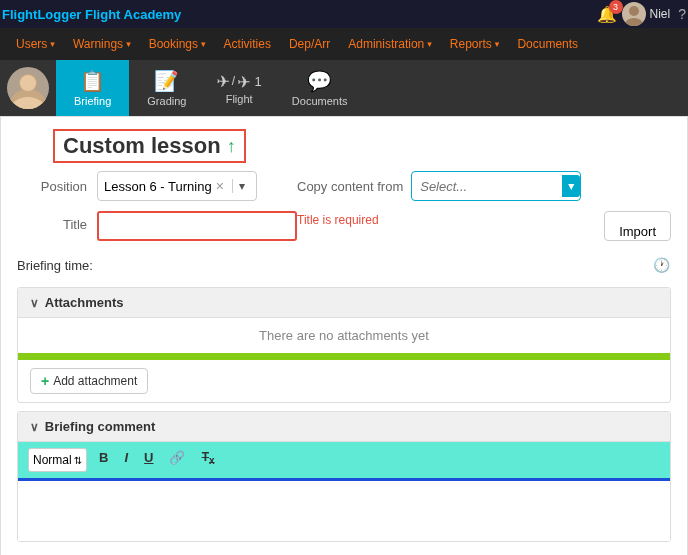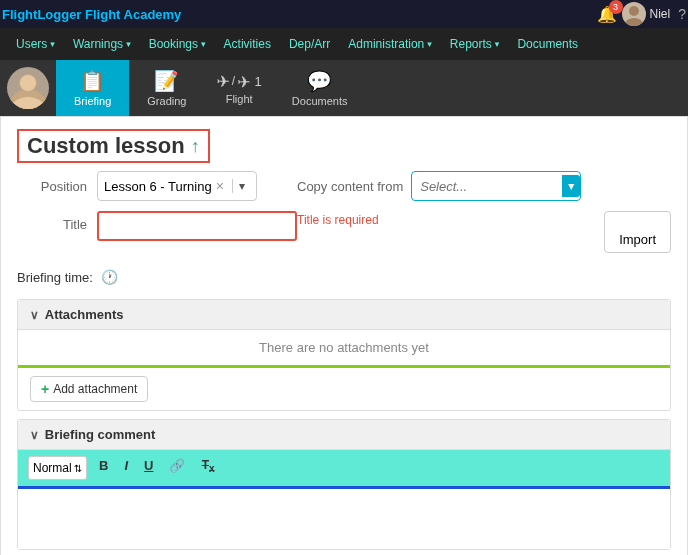--- a/index.html
+++ b/index.html
@@ -5,65 +5,65 @@
     * { box-sizing: border-box; margin: 0; padding: 0; }
     body { font-family: Arial, sans-serif; font-size: 13px; background: #f5f5f5; width: 688px; min-height: 555px; overflow: hidden; }
 
     
     .top-bar { background: #1a1a2e; color: #00bfff; display: flex; align-items: center; justify-content: space-between; padding: 4px 2px; height: 28px; }
     .top-bar-title { color: #00bfff; font-size: 13px; font-weight: bold; }
     .avatar-circle { width: 22px; height: 22px; border-radius: 50%; background: #ccc; overflow: hidden; display: flex; align-items: center; justify-content: center; font-size: 10px; color: #555; }
 
     
     .nav-bar { background: #222; display: flex; align-items: center; height: 32px; padding: 0 8px; gap: 2px; }
-    .nav-item { color: #5eead4; font-size: 12px; padding: 0 8px; cursor: pointer; height: 100%; display: flex; align-items: center; }
+    .nav-item { color: #f97316; font-size: 12px; padding: 0 8px; cursor: pointer; height: 100%; display: flex; align-items: center; }
     .nav-item .arrow { font-size: 9px; margin-left: 3px; }
 
     
     .tabs-bar { background: #333; display: flex; align-items: stretch; height: 56px; }
     .user-avatar { width: 56px; display: flex; align-items: center; justify-content: center; background: #333; }
     .avatar-placeholder { width: 42px; height: 42px; border-radius: 50%; background: #b0a090; display: flex; align-items: center; justify-content: center; overflow: hidden; }
     .tab { display: flex; flex-direction: column; align-items: center; justify-content: center; padding: 0 18px; cursor: pointer; color: #ccc; font-size: 11px; gap: 2px; }
     .tab.active { background: #00aacc; color: white; }
     .tab .tab-icon { font-size: 20px; }
     .tab-flight { display: flex; flex-direction: column; align-items: center; justify-content: center; padding: 0 12px; cursor: pointer; color: #ccc; font-size: 11px; gap: 2px; }
     .tab-flight .flight-row { display: flex; align-items: center; gap: 2px; font-size: 18px; }
 
     
     .content { background: white; margin: 0; padding: 0 0 10px 0; border: 1px solid #ddd; }
-    .page-header { padding: 12px 16px 8px 16px; display: flex; align-items: flex-end; }
+    .page-header { padding: 12px 16px 8px 16px; display: flex; align-items: flex-end; margin-left: 36px; }
     .page-title { font-size: 22px; font-weight: bold; color: #333; border: 2px solid #e74c3c; padding: 2px 8px; display: flex; align-items: center; gap: 6px; }
     .title-arrow { color: #27ae60; font-size: 18px; }
 
     
     .form-area { padding: 0 16px; }
     .form-row { display: flex; align-items: center; margin-bottom: 10px; }
     .form-label { color: #666; font-size: 13px; min-width: 80px; text-align: right; padding-right: 10px; }
     .position-select { display: flex; align-items: center; border: 1px solid #ccc; border-radius: 4px; background: white; height: 30px; padding: 0 6px; font-size: 13px; gap: 4px; min-width: 160px; }
     .position-select .clear-btn { color: #999; cursor: pointer; font-size: 14px; }
     .position-select .chevron { color: #555; font-size: 12px; border-left: 1px solid #ccc; padding-left: 6px; margin-left: 4px; cursor: pointer; }
     .copy-label { color: #666; font-size: 13px; margin-left: 40px; margin-right: 8px; }
     .copy-select { display: flex; align-items: center; border: 1px solid #00aacc; border-radius: 4px; background: white; height: 30px; padding: 0 8px; font-size: 13px; min-width: 170px; justify-content: space-between; }
     .copy-select .chevron-blue { color: white; background: #00aacc; padding: 4px 6px; margin-right: -8px; border-radius: 0 3px 3px 0; font-size: 12px; }
     .title-input { border: 2px solid #e74c3c; border-radius: 3px; height: 30px; width: 200px; padding: 0 6px; font-size: 13px; outline: none; }
     .title-error { color: #e74c3c; font-size: 12px; margin-top: 2px; margin-left: 80px; }
-    .import-btn { margin-left: auto; border: 1px solid #ccc; background: white; border-radius: 4px; padding: 20px 14px; font-size: 13px; cursor: pointer; height: 30px; }
-
-    
-    .briefing-row { display: flex; align-items: center; padding: 6px 16px; gap: 8px; }
+    .import-btn { margin-left: auto; border: 1px solid #ccc; background: white; border-radius: 4px; padding: 12px 14px; font-size: 13px; cursor: pointer; height: 30px; }
+
+    
+    .briefing-row { display: flex; align-items: center; padding: 6px 16px; gap: 8px; justify-content: space-between; }
     .briefing-label { font-size: 13px; color: #333; }
     .time-input { border: 1px solid #ccc; border-radius: 3px; height: 28px; width: 62px; padding: 0 6px; font-size: 13px; }
     .clock-icon { color: #888; font-size: 14px; }
 
     
     .section { border: 1px solid #ddd; border-radius: 3px; margin: 8px 16px; }
     .section-header { background: #f0f0f0; padding: 7px 12px; display: flex; align-items: center; gap: 6px; font-weight: bold; font-size: 13px; color: #333; border-bottom: 1px solid #ddd; }
     .section-chevron { color: #555; font-size: 12px; cursor: pointer; }
     .section-body { padding: 0; }
-    .no-attachments { text-align: center; color: #888; font-size: 13px; padding: 10px; background: white; border-bottom: 3px solid #84cc16; }
+    .no-attachments { text-align: center; color: #888; font-size: 13px; padding: 10px; background: white; border-bottom: 7px solid #84cc16; }
     .add-attachment { padding: 8px 12px; }
     .add-btn { border: 1px solid #ccc; background: white; border-radius: 4px; padding: 4px 10px; font-size: 12px; cursor: pointer; color: #333; display: flex; align-items: center; gap: 4px; }
     .plus-icon { color: #27ae60; font-weight: bold; font-size: 14px; }
 
     
     .editor-toolbar { display: flex; align-items: flex-start; gap: 8px; padding: 6px 10px; border-bottom: 3px solid #1d4ed8; background: #5eead4; }
     .style-select { border: 1px solid #ccc; border-radius: 3px; font-size: 12px; padding: 2px 4px; cursor: pointer; background: white; display: flex; align-items: center; gap: 2px; height: 24px; }
     .toolbar-btn { border: none; background: none; font-size: 13px; cursor: pointer; padding: 2px 4px; color: #333; font-weight: bold; }
     .toolbar-btn.italic { font-style: italic; }
     .toolbar-btn.underline { text-decoration: underline; }

